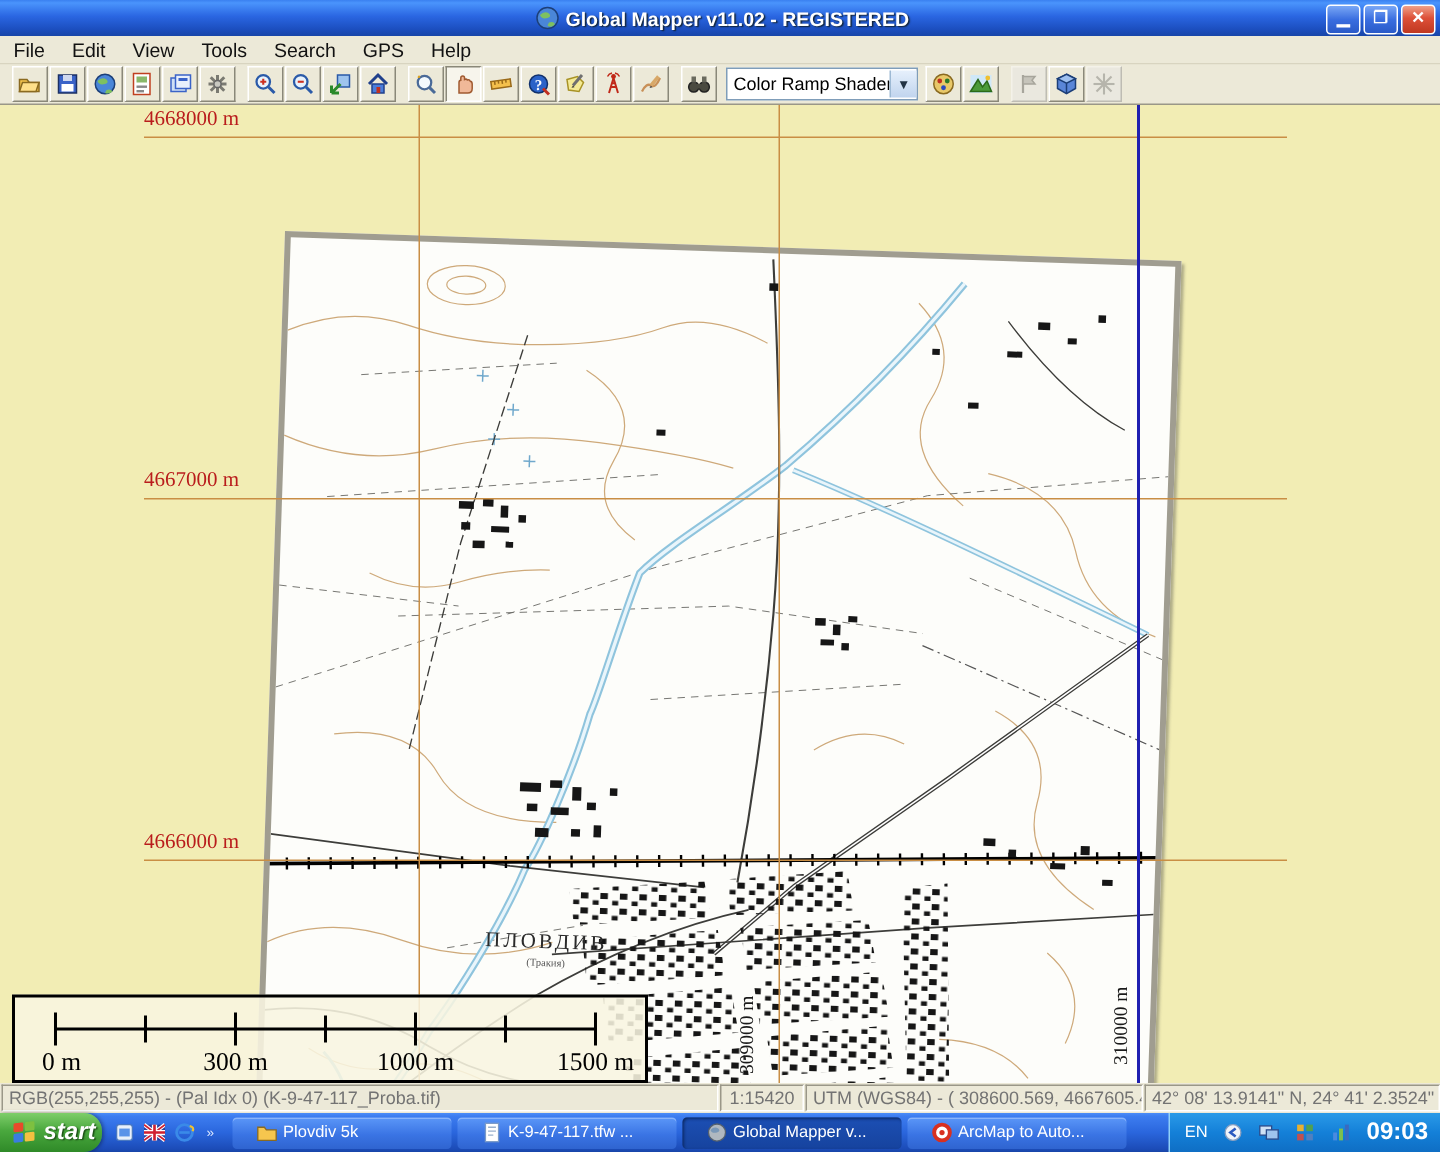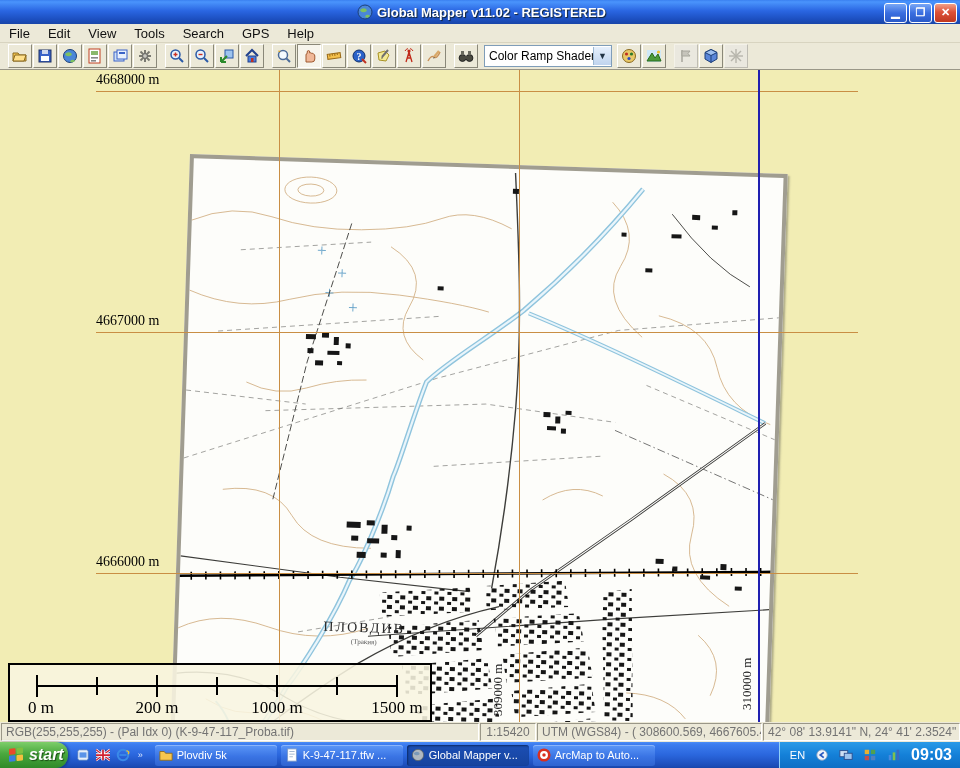--- a/index.html
+++ b/index.html
@@ -36,21 +36,21 @@
   .combo .drop{width:17px;height:18px;background:linear-gradient(180deg,#e6f0fc,#c0d4ee);
     border-left:1px solid #9db9d4;text-align:center;font-size:9px;line-height:18px;color:#234;}
   
   .maparea{position:absolute;left:0;top:70px;width:960px;height:652px;background:#f2edb4;overflow:hidden;}
   .sheet{position:absolute;left:190px;top:84px;width:590px;height:594px;background:#fdfdfa;
     border:4px solid #a09d90;transform:rotate(1.92deg);transform-origin:0 0;
     box-shadow:2px 2px 2px rgba(90,90,80,.45);}
   .gline-h{position:absolute;left:96px;width:762px;height:0;border-top:1px solid #c98e44;}
   .gline-v{position:absolute;top:0;height:652px;width:0;border-left:1px solid #c98e44;}
   .gline-v.blue{border-left:2px solid #2020b0;}
-  .glabel{position:absolute;font-family:"Liberation Serif",serif;font-size:14px;color:#000000;}
+  .glabel{position:absolute;font-family:"Liberation Serif",serif;font-size:14px;color:#b91c1c;}
   .glabel.y{left:96px;width:72px;text-align:left;}
   .vlabel{position:absolute;font-family:"Liberation Serif",serif;font-size:13px;color:#1a1a1a;
     transform-origin:0 0;transform:rotate(-90deg);white-space:nowrap;}
   
   .scalebar{position:absolute;left:8px;top:593px;width:420px;height:55px;
     background:rgba(248,245,224,.88);border:2px solid #000;}
   .scalebar svg{position:absolute;left:0;top:0;}
   .slabel{position:absolute;top:33px;width:70px;text-align:center;
     font-family:"Liberation Serif",serif;font-size:17px;color:#000;}
   
@@ -64,21 +64,21 @@
     display:flex;align-items:center;color:#fff;}
   .startbtn{height:26px;padding:0 4px 0 8px;display:flex;align-items:center;gap:5px;flex:none;
     background:linear-gradient(180deg,#7ece6a 0%,#4aa83e 45%,#2f8a28 100%);
     border-radius:0 12px 12px 0;box-shadow:1px 0 3px rgba(0,0,0,.4);
     font-size:16px;font-weight:bold;font-style:italic;text-shadow:1px 1px 1px #1a4d14;text-align:center;}
   .ql{display:flex;align-items:center;gap:6px;padding:0 8px;flex:none;}
   .chev{font-size:9px;color:#dce8ff;margin-left:2px;}
   .task{width:114px;height:21px;margin-left:4px;border-radius:3px;flex:none;
     background:linear-gradient(180deg,#5b97f8,#3a74e4 55%,#2f64d0);
     box-shadow:inset 0 1px 0 #8ab4fa;display:flex;align-items:center;gap:4px;
-    font-size:11px;padding:0 4px;white-space:nowrap;overflow:hidden;}
+    font-size:11px;padding:0 16px;white-space:nowrap;overflow:hidden;}
   .task.active{background:linear-gradient(180deg,#1c4fb4,#16439e);box-shadow:inset 1px 1px 2px #0c2a66;}
   .tray{margin-left:auto;height:26px;display:flex;align-items:center;gap:10px;padding:0 8px 0 10px;
     background:linear-gradient(180deg,#2a9ae8 0%,#1480d8 50%,#0f6ec4 100%);
     border-left:1px solid #8fd0f8;font-size:11px;}
   .time{font-size:16px;font-weight:bold;}
   .icon16{width:16px;height:16px;flex:none;}
   .icon14{width:14px;height:14px;flex:none;}
 </style>
 </head>
 <body>
@@ -441,21 +441,21 @@
         <line x1="27" y1="10" x2="27" y2="32"></line>
           <line x1="87" y1="12" x2="87" y2="30"></line>
         <line x1="147" y1="10" x2="147" y2="32"></line>
           <line x1="207" y1="12" x2="207" y2="30"></line>
         <line x1="267" y1="10" x2="267" y2="32"></line>
           <line x1="327" y1="12" x2="327" y2="30"></line>
         <line x1="387" y1="10" x2="387" y2="32"></line>
       </g>
     </svg>
     <div class="slabel" style="left:-4px">0 m</div>
-    <div class="slabel" style="left:112px">200 m</div>
+    <div class="slabel" style="left:112px">300 m</div>
     <div class="slabel" style="left:232px">1000 m</div>
     <div class="slabel" style="left:352px">1500 m</div>
   </div>
 </div>
 
 <div class="statusbar">
   <div class="spanel" style="width:468px">RGB(255,255,255) - (Pal Idx 0) (K-9-47-117_Proba.tif)</div>
   <div class="spanel" style="width:46px;text-align:center">1:15420</div>
   <div class="spanel" style="width:215px">UTM (WGS84) - ( 308600.569, 4667605.460 )</div>
   <div class="spanel" style="flex:1">42° 08' 13.9141" N, 24° 41' 2.3524" E</div>

